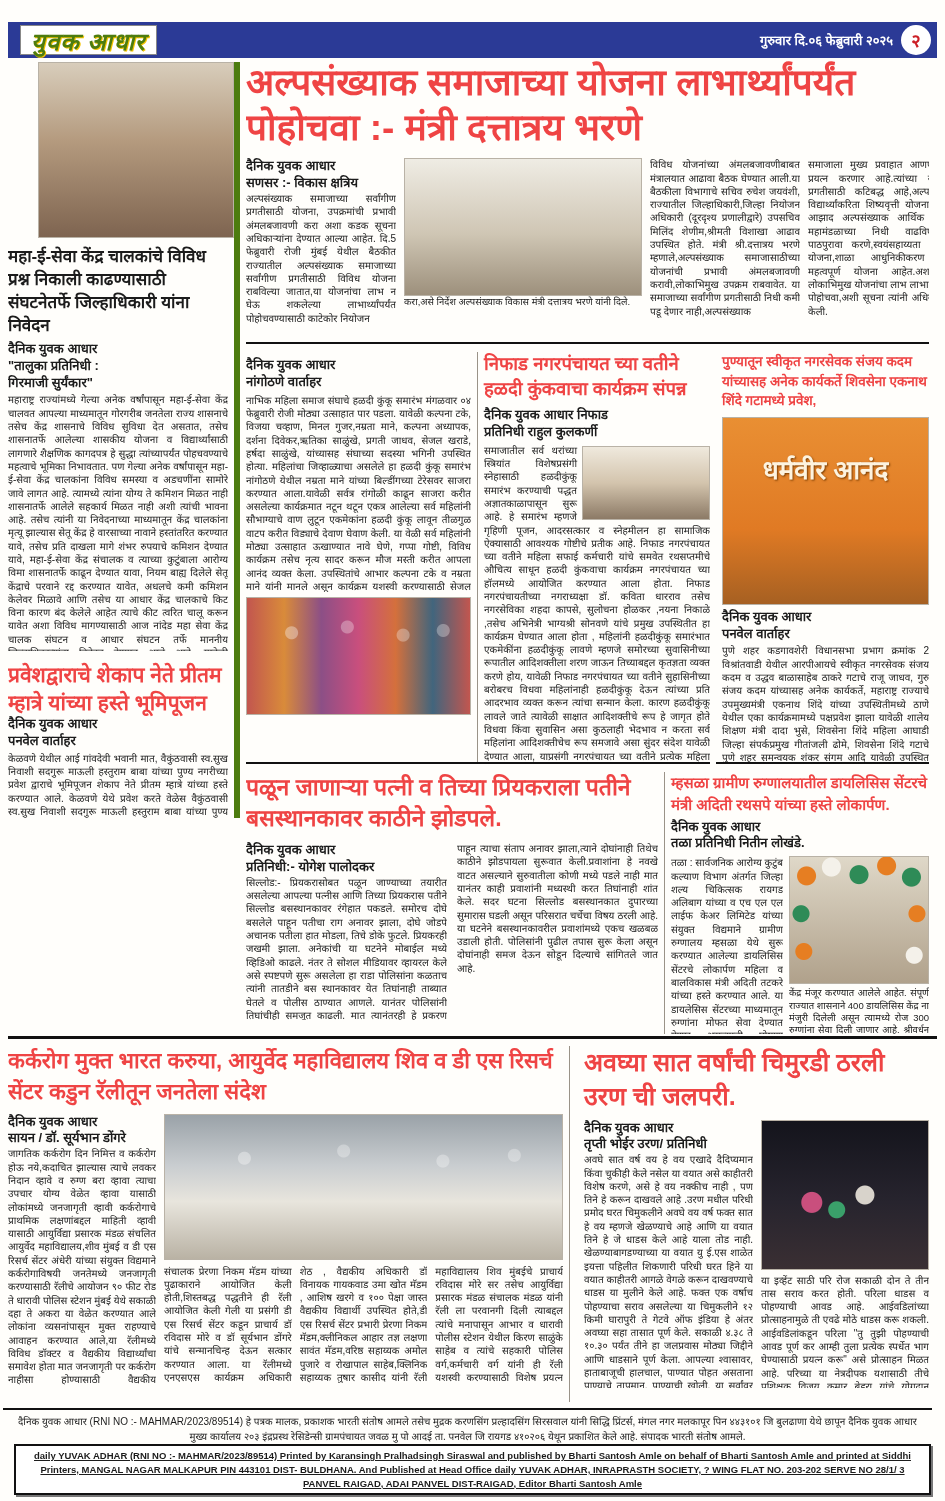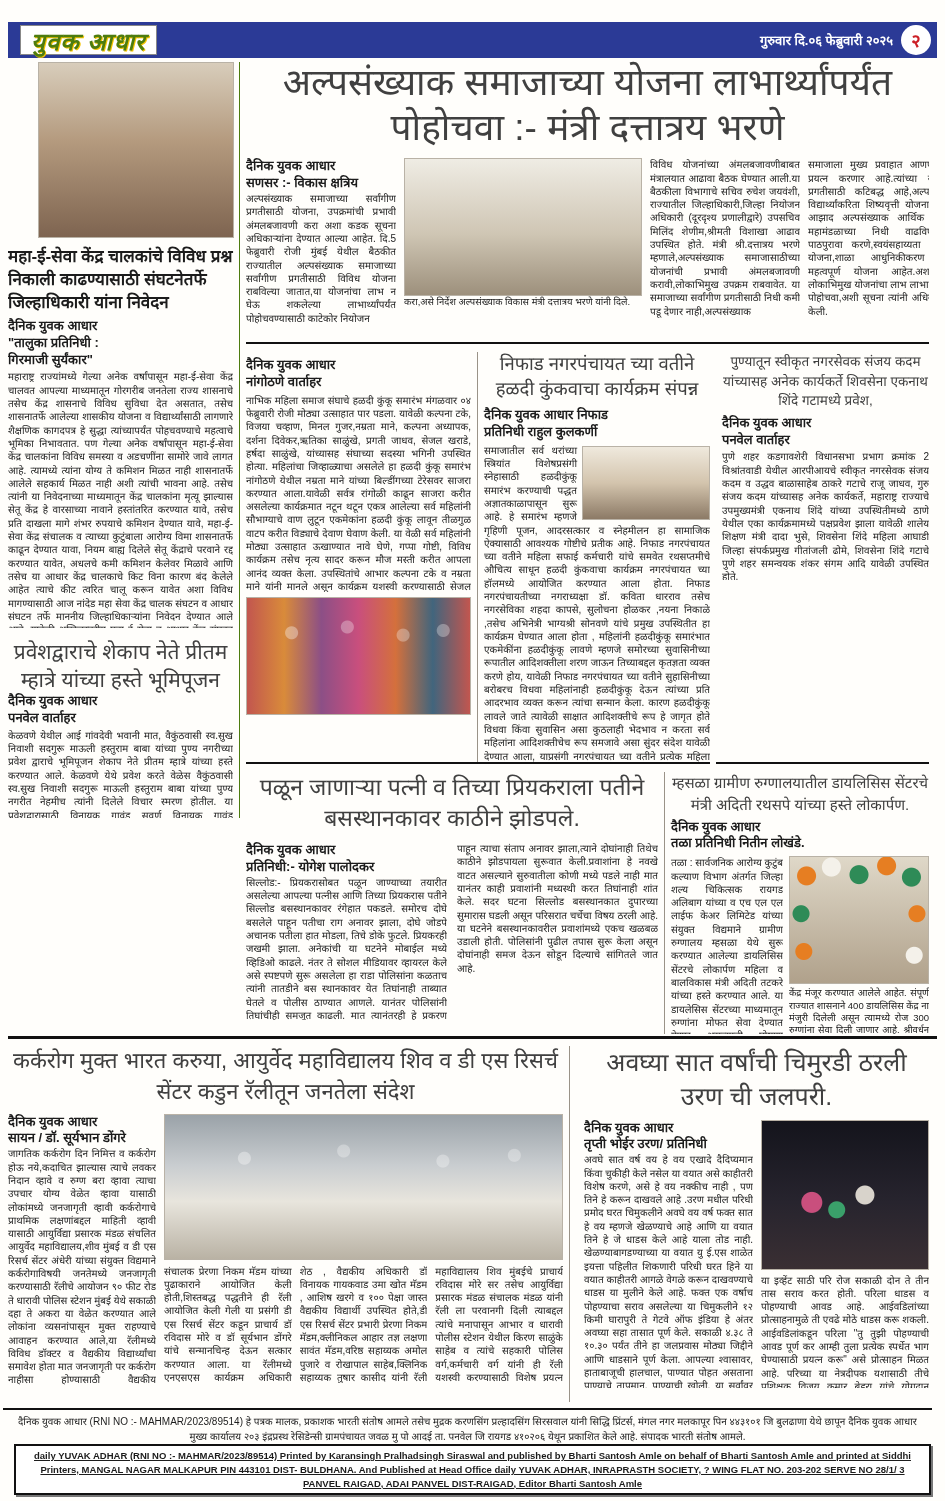--- a/index.html
+++ b/index.html
@@ -9,21 +9,21 @@
 
   
   .masthead { position:absolute; left:8px; top:22px; width:929px; height:36px; background:#2b3a96; display:flex; align-items:center; }
   .logo-box { margin-left:12px; background:#ffffff; border:1px solid #888; padding:1px 10px; height:30px; display:flex; align-items:center; }
   .logo-text { font-size:24px; font-weight:bold; font-style:italic; color:#4d7c0f; letter-spacing:1px; text-shadow:1px 1px 0 #f5c400; white-space:nowrap; }
   .mast-right { margin-left:auto; display:flex; align-items:center; gap:8px; margin-right:6px; }
   .mast-date { color:#ffffff; font-weight:bold; font-size:13px; white-space:nowrap; }
   .page-badge { width:30px; height:30px; background:#ffffff; border-radius:50%; display:flex; align-items:center; justify-content:center; color:#cc2027; font-weight:bold; font-size:18px; }
 
   
-  .hl { font-weight:normal; color:#404040; text-align:center; }
+  .hl { font-weight:bold; color:#ef4444; }
   .byline { font-weight:bold; font-size:13px; line-height:1.3; }
   .body-txt { font-size:10px; line-height:1.33; text-align:justify; color:#222; }
   .photo { position:relative; overflow:hidden; border:1px solid #b9b2a6; }
   .caption { font-size:9.5px; line-height:1.3; text-align:justify; color:#222; }
 
   
   .ph-indoor { background:linear-gradient(180deg,#d8cdbb 0%,#b49a7e 45%,#7e6450 100%); }
   .ph-meeting { background:linear-gradient(180deg,#efece4 0%,#cfc6b4 55%,#9d907c 100%); }
   .ph-women { background:linear-gradient(90deg,#c2564f,#d98b3a,#8c4f86,#c94f7d,#d4703c,#41657d,#c2564f); }
   .ph-women:after,.ph-crowdheads:after { content:""; position:absolute; inset:0; background:radial-gradient(circle at 20% 30%, rgba(255,255,255,.35) 0 6px, transparent 7px), radial-gradient(circle at 45% 25%, rgba(255,255,255,.3) 0 6px, transparent 7px), radial-gradient(circle at 70% 32%, rgba(255,255,255,.3) 0 6px, transparent 7px), radial-gradient(circle at 88% 28%, rgba(255,255,255,.3) 0 6px, transparent 7px); }
@@ -32,21 +32,21 @@
   .banner-word { position:absolute; top:18%; left:0; right:0; text-align:center; font-weight:bold; font-size:26px; color:#fdf3df; text-shadow:1px 1px 2px #7a3c00; }
   .ph-balloons { background:linear-gradient(180deg,#dfd8c8,#b0a18b); }
   .ph-balloons:before { content:""; position:absolute; inset:0; background:radial-gradient(circle at 12% 15%,#e67e22 0 9px,transparent 10px), radial-gradient(circle at 30% 8%,#f4f1ea 0 9px,transparent 10px), radial-gradient(circle at 50% 14%,#2e8b57 0 9px,transparent 10px), radial-gradient(circle at 70% 7%,#e67e22 0 9px,transparent 10px), radial-gradient(circle at 88% 16%,#2e8b57 0 9px,transparent 10px), radial-gradient(circle at 8% 45%,#2e8b57 0 8px,transparent 9px), radial-gradient(circle at 92% 45%,#e67e22 0 8px,transparent 9px), radial-gradient(circle at 10% 75%,#e67e22 0 8px,transparent 9px), radial-gradient(circle at 90% 78%,#f4f1ea 0 8px,transparent 9px); }
   .ph-street { background:linear-gradient(180deg,#9aa2a8 0%,#c9cdd0 35%,#e8e5dd 60%,#b9b2a4 100%); }
   .ph-night { background:linear-gradient(180deg,#14141c 0%,#27242e 55%,#3a2f33 100%); }
   .ph-night:before { content:""; position:absolute; inset:0; background:radial-gradient(circle at 30% 55%,#c94f7d 0 10px,transparent 11px), radial-gradient(circle at 45% 60%,#3aa06a 0 8px,transparent 9px), radial-gradient(circle at 62% 50%,#d8d3cb 0 9px,transparent 10px); }
   .ph-brick { background:linear-gradient(180deg,#b08968 0%,#9a5b43 55%,#6f4a38 100%); }
   .ph-brick:before { content:""; position:absolute; inset:0; background:repeating-linear-gradient(0deg, rgba(255,255,255,.12) 0 2px, transparent 2px 12px), repeating-linear-gradient(90deg, rgba(255,255,255,.08) 0 2px, transparent 2px 22px); }
 
   
-  .left-col { position:absolute; left:8px; top:62px; width:232px; height:756px; border-right:1px solid #4d7c0f; padding-right:6px; overflow:hidden; }
+  .left-col { position:absolute; left:8px; top:62px; width:232px; height:756px; border-right:6px solid #4d7c0f; padding-right:6px; overflow:hidden; }
   .lc-photo { width:196px; height:176px; margin-left:30px; }
   .lc-hl1 { font-size:17px; line-height:1.35; font-weight:bold; text-align:left; margin-top:8px; }
   .lc-byline { margin-top:3px; }
   .lc-body1 { height:258px; overflow:hidden; margin-top:2px; }
   .lc-hl2 { font-size:21px; line-height:1.3; margin-top:10px; }
   .lc-body2 { height:190px; overflow:hidden; margin-top:2px; }
   .collage { margin-top:6px; width:100%; }
   .collage-top { display:flex; gap:4px; }
   .collage-top .photo { width:110px; height:96px; }
   .collage-bottom { margin-top:4px; width:224px; height:114px; }
@@ -183,20 +183,23 @@
       <div class="byline">प्रतिनिधी राहुल कुलकर्णी</div>
       <div class="nifad-body">
         <div class="photo ph-group nifad-photo"></div>
         <div class="body-txt">समाजातील सर्व थरांच्या स्त्रियांत विशेषप्रसंगी स्नेहासाठी हळदीकुंकू समारंभ करण्याची पद्धत अज्ञातकाळापासून सुरू आहे. हे समारंभ म्हणजे गृहिणी पूजन, आदरसत्कार व स्नेहमीलन हा सामाजिक ऐक्यासाठी आवश्यक गोष्टीचे प्रतीक आहे. निफाड नगरपंचायत च्या वतीने महिला सफाई कर्मचारी यांचे समवेत रथसप्तमीचे औचित्य साधून हळदी कुंकवाचा कार्यक्रम नगरपंचायत च्या हॉलमध्ये आयोजित करण्यात आला होता. निफाड नगरपंचायतीच्या नगराध्यक्षा डॉ. कविता धारराव तसेच नगरसेविका शहदा कापसे, सुलोचना होळकर ,नयना निकाळे ,तसेच अभिनेत्री भाग्यश्री सोनवणे यांचे प्रमुख उपस्थितीत हा कार्यक्रम घेण्यात आला होता , महिलांनी हळदीकुंकू समारंभात एकमेकींना हळदीकुंकू लावणे म्हणजे समोरच्या सुवासिनीच्या रूपातील आदिशक्तीला शरण जाऊन तिच्याबद्दल कृतज्ञता व्यक्त करणे होय, यावेळी निफाड नगरपंचायत च्या वतीने सुहासिनीच्या बरोबरच विधवा महिलांनाही हळदीकुंकू देऊन त्यांच्या प्रति आदरभाव व्यक्त करून त्यांचा सन्मान केला. कारण हळदीकुंकू लावले जाते त्यावेळी साक्षात आदिशक्तीचे रूप हे जागृत होते विधवा किंवा सुवासिन असा कुठलाही भेदभाव न करता सर्व महिलांना आदिशक्तीचेच रूप समजावे असा सुंदर संदेश यावेळी देण्यात आला, याप्रसंगी नगरपंचायत च्या वतीने प्रत्येक महिला सफाई कर्मचारी यांना एक स्टीलचे भांडे भेट देण्यात आले. याप्रसंगी निफाड नगरपंचायतीच्या सर्व महिला सफाई कर्मचारी मोठ्या संख्येने उपस्थित होत्या.</div>
       </div>
     </div>
   </div>
 
   <div class="mid-right">
     <div class="hl shinde-hl">पुण्यातून स्वीकृत नगरसेवक संजय कदम यांच्यासह अनेक कार्यकर्ते शिवसेना एकनाथ शिंदे गटामध्ये प्रवेश,</div>
+    <div class="photo ph-banner shinde-photo">
+      <span class="banner-word">धर्मवीर आनंद</span>
+    </div>
     <div class="byline" style="margin-top:4px">दैनिक युवक आधार</div>
     <div class="byline">पनवेल वार्ताहर</div>
     <div class="body-txt shinde-body">पुणे शहर कडगावशेरी विधानसभा प्रभाग क्रमांक 2 विश्रांतवाडी येथील आरपीआयचे स्वीकृत नगरसेवक संजय कदम व उद्धव बाळासाहेब ठाकरे गटाचे राजू जाधव, गुरु संजय कदम यांच्यासह अनेक कार्यकर्ते, महाराष्ट्र राज्याचे उपमुख्यमंत्री एकनाथ शिंदे यांच्या उपस्थितीमध्ये ठाणे येथील एका कार्यक्रमामध्ये पक्षप्रवेश झाला यावेळी शालेय शिक्षण मंत्री दादा भुसे, शिवसेना शिंदे महिला आघाडी जिल्हा संपर्कप्रमुख गीतांजली ढोमे, शिवसेना शिंदे गटाचे पुणे शहर समन्वयक शंकर संगम आदि यावेळी उपस्थित होते,</div>
   </div>
 
   <div class="palun">
     <div class="hl palun-hl">पळून जाणाऱ्या पत्नी व तिच्या प्रियकराला पतीने बसस्थानकावर काठीने झोडपले.</div>
     <div class="palun-cols">
       <div>
         <div class="byline">दैनिक युवक आधार</div>

